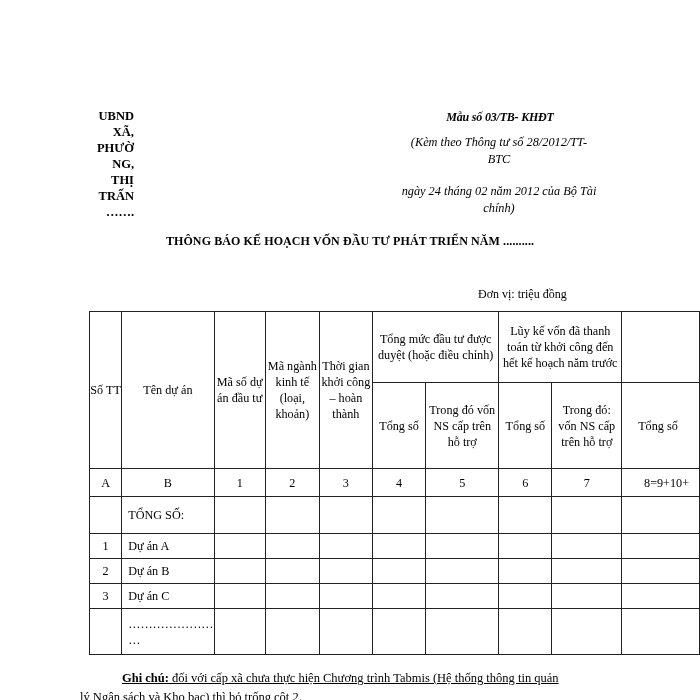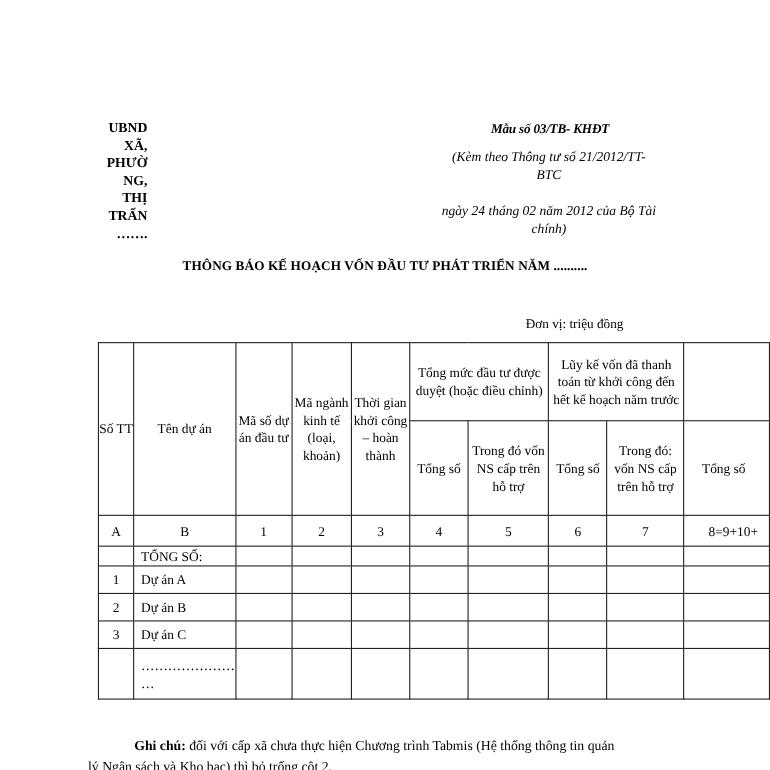--- a/index.html
+++ b/index.html
@@ -36,38 +36,38 @@
   }
   table.grid td {
     border:1.5px solid #222; padding:0; text-align:center; vertical-align:middle;
     line-height:16px; overflow:hidden;
   }
   .b { font-weight:normal; }
   .lefttxt { text-align:left !important; padding-left:6px !important; }
   .note {
     left:80px; top:669px; width:610px; font-size:12.5px; line-height:19px;
   }
-  .note .indent { padding-left:42px; }
+  .note .indent { padding-left:42px;text-decoration:underline; }
 </style>
 </head>
 <body>
 
 <div class="abs left-head">
   <div>UBND</div>
   <div>XÃ,</div>
   <div>PHƯỜ</div>
   <div>NG,</div>
   <div>THỊ</div>
   <div>TRẤN</div>
   <div>…….</div>
 </div>
 
 <div class="abs form-code">Mẫu số 03/TB- KHĐT</div>
 <div class="abs form-ref">
-  <div>(Kèm theo Thông tư số 21/2012/TT-</div>
+  <div>(Kèm theo Thông tư số 28/2012/TT-</div>
   <div>BTC</div>
   <div style="margin-top:15px">ngày 24 tháng 02 năm 2012 của Bộ Tài</div>
   <div>chính)</div>
 </div>
 
 <div class="abs title">THÔNG BÁO KẾ HOẠCH VỐN ĐẦU TƯ PHÁT TRIỂN NĂM ..........</div>
 
 <div class="abs unit">Đơn vị: triệu đồng</div>
 
 <table class="grid">
@@ -106,21 +106,21 @@
     <td>B</td>
     <td>1</td>
     <td>2</td>
     <td>3</td>
     <td>4</td>
     <td>5</td>
     <td>6</td>
     <td>7</td>
     <td style="text-align:center;padding-left:12px !important;white-space:nowrap">8=9+10+</td>
   </tr>
-  <tr style="height:18px">
+  <tr style="height:37px">
     <td></td>
     <td class="b lefttxt">TỔNG SỐ:</td>
     <td></td>
         <td></td>
         <td></td>
     <td></td>
         <td></td>
         <td></td>
     <td></td>
         <td></td>

